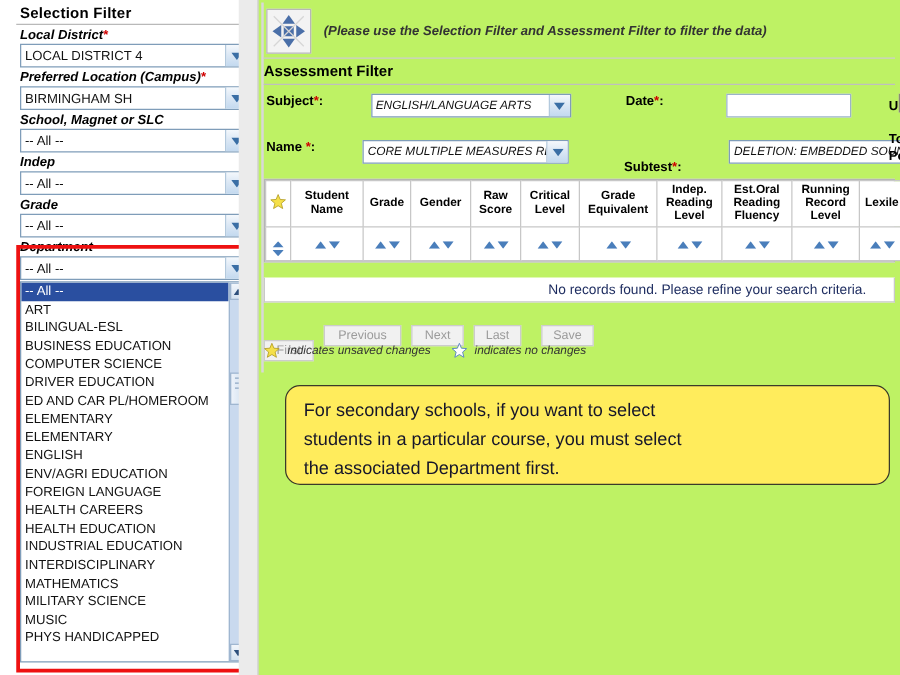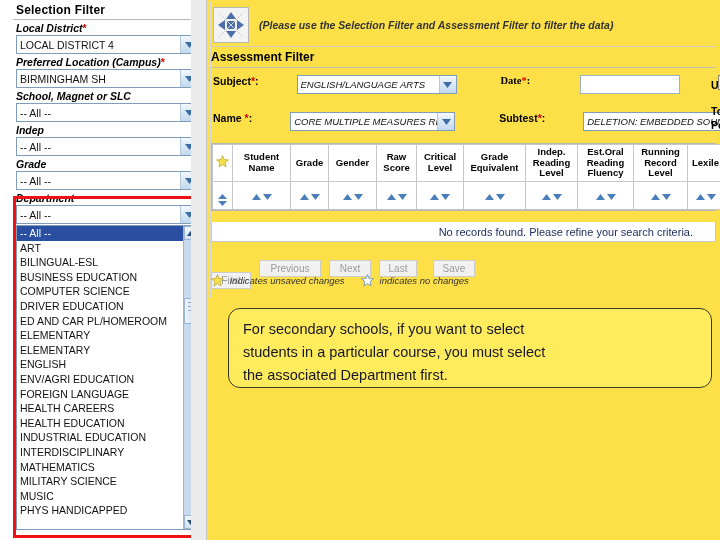--- a/index.html
+++ b/index.html
@@ -89,21 +89,21 @@
 
   
   #gutter {
     position: absolute; left: 191px; top: 0; width: 16px; height: 540px;
     background: #ebebeb; border-right: 1px solid #c4c4c4;
   }
 
   
   #right-panel {
     position: absolute; left: 207px; top: 0; width: 513px; height: 540px;
-    background: #fde047;
+    background: #bef264;
   }
   .rp-frame {
     position: absolute; left: 2px; top: 2px; width: 509px; height: 296px;
     border-left: 2px solid #d8d8d8;
   }
   #hint-row {
     position: absolute; left: 4px; top: 3px; width: 505px; height: 44px;
     display: flex; align-items: center; border-bottom: 1px solid #cdcdcd;
   }
   #move-icon {
@@ -348,42 +348,42 @@
     <div class="filter-row" style="left:6px; top:75px;">
       <span class="f-label"><span>Subject</span><span class="req">*</span>:</span>
       <span class="sel-sm" style="width:160px; margin-left:6px;">
         <span class="select-text">ENGLISH/LANGUAGE ARTS</span>
         <span class="select-arrow">
           <svg width="9" height="6" viewBox="0 0 9 6">
               <path d="M0 0 L4.5 6 L9 0 Z" fill="#3a6ea5"></path>
             </svg>
         </span>
       </span>
-      <span class="f-label" style="margin-left:12px;font-family:Liberation Serif, serif;"><span>Date</span><span class="req">*</span>:</span>
+      <span class="f-label" style="margin-left:12px;"><span>Date</span><span class="req">*</span>:</span>
       <input class="txt-input" style="margin-left: 18px;" value="" placeholder="">
       <span class="cal-btn">
         <svg width="11" height="11" viewBox="0 0 11 11">
           <rect x="0.5" y="0.5" width="10" height="10" fill="#fff" stroke="#6b6b58"></rect>
           <rect x="0.5" y="0.5" width="10" height="2.5" fill="#b8b8a4"></rect>
           <path d="M3 3.5 V11 M6 3.5 V11 M8.5 3.5 V11 M0.5 5.8 H11 M0.5 8.3 H11" stroke="#8a8a74" stroke-width="0.7"></path>
         </svg>
       </span>
     </div>
 
     <div class="filter-row" style="left:6px; top:112px;">
       <span class="f-label"><span>Name</span> <span class="req">*</span>:</span>
       <span class="sel-sm" style="width:165px; margin-left:6px;">
         <span class="select-text">CORE MULTIPLE MEASURES READN</span>
         <span class="select-arrow">
           <svg width="9" height="6" viewBox="0 0 9 6">
               <path d="M0 0 L4.5 6 L9 0 Z" fill="#3a6ea5"></path>
             </svg>
         </span>
       </span>
-      <span class="f-label" style="margin-left:12px;"><span>Subtest</span><span class="req">*</span>:</span>
+      <span class="f-label" style="margin-left:12px;margin-top:16px;"><span>Subtest</span><span class="req">*</span>:</span>
       <span class="sel-sm" style="width:170px; margin-left:6px;">
         <span class="select-text">DELETION: EMBEDDED SOUND, BLEN</span>
         <span class="select-arrow">
           <svg width="9" height="6" viewBox="0 0 9 6">
               <path d="M0 0 L4.5 6 L9 0 Z" fill="#3a6ea5"></path>
             </svg>
         </span>
       </span>
     </div>
 

